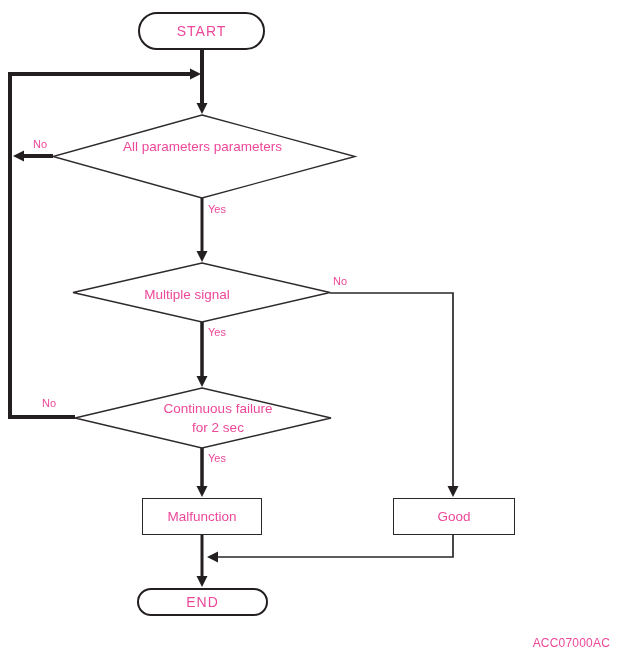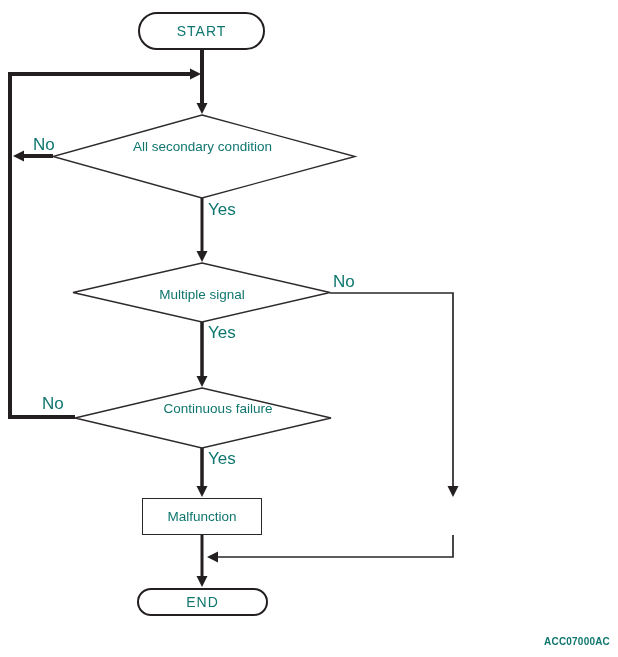--- a/index.html
+++ b/index.html
@@ -1,28 +1,28 @@
 <!DOCTYPE html>
 <html><head>
 <meta charset="utf-8">
 <style>
   html,body{margin:0;padding:0;background:#ffffff;}
   #canvas{
     position:relative;width:618px;height:657px;background:#ffffff;
     font-family:"Liberation Sans","DejaVu Sans",sans-serif;
-    color:#0f766e;overflow:hidden;
+    color:#ec4899;overflow:hidden;
   }
   #wires{position:absolute;left:0;top:0;width:618px;height:657px;}
   .node{position:absolute;display:flex;align-items:center;justify-content:center;
     background:#ffffff;box-sizing:border-box;text-align:center;}
   .terminal{border:2px solid #231f20;border-radius:20px;font-size:14px;letter-spacing:1px;}
   .process{border:1.6px solid #2b2728;font-size:13.5px;}
   .dtext{position:absolute;text-align:center;font-size:13.5px;line-height:19px;}
-  .blabel{position:absolute;font-size:17px;line-height:15px;white-space:nowrap;}
-  .figcode{position:absolute;font-weight:bold;font-size:10px;letter-spacing:0.2px;}
+  .blabel{position:absolute;font-size:11px;line-height:15px;white-space:nowrap;}
+  .figcode{position:absolute;font-weight:normal;font-size:12px;letter-spacing:0.2px;}
 </style>
 </head>
 <body>
 
 <div id="canvas">
 
   <svg id="wires" width="618" height="657" viewBox="0 0 618 657">
 
     <polyline points="75,417 10,417 10,74 191,74" fill="none" stroke="#231f20" stroke-width="4"></polyline>
     <polygon points="190,68.5 201,74 190,79.5" fill="#231f20"></polygon>
@@ -57,35 +57,39 @@
   </svg>
 
   <div class="node terminal" style="left:138px;top:12px;width:127px;height:38px;">
     <span>START</span>
   </div>
 
   <div class="node process" style="left:142px;top:498px;width:120px;height:37px;">
     <span>Malfunction</span>
   </div>
 
+  <div class="node process" style="left:393px;top:498px;width:122px;height:37px;">
+    <span>Good</span>
+  </div>
 
   <div class="node terminal" style="left:137px;top:588px;width:131px;height:28px;">
     <span>END</span>
   </div>
 
   <div class="dtext" style="left:70px;top:137px;width:265px;">
-    <div>All secondary condition</div>
+    <div>All parameters parameters</div>
   </div>
 
-  <div class="dtext" style="left:100px;top:285px;width:204px;">
+  <div class="dtext" style="left:85px;top:285px;width:204px;">
     <div>Multiple signal</div>
   </div>
 
   <div class="dtext" style="left:116px;top:399px;width:204px;">
     <div>Continuous failure</div>
+    <div>for 2 sec</div>
   </div>
 
   <div class="blabel" style="left:33px;top:137px;">No</div>
   <div class="blabel" style="left:208px;top:202px;">Yes</div>
   <div class="blabel" style="left:333px;top:274px;">No</div>
   <div class="blabel" style="left:208px;top:325px;">Yes</div>
   <div class="blabel" style="left:42px;top:396px;">No</div>
   <div class="blabel" style="left:208px;top:451px;">Yes</div>
 
   <div class="figcode" style="right:8px;top:636px;">ACC07000AC</div>

